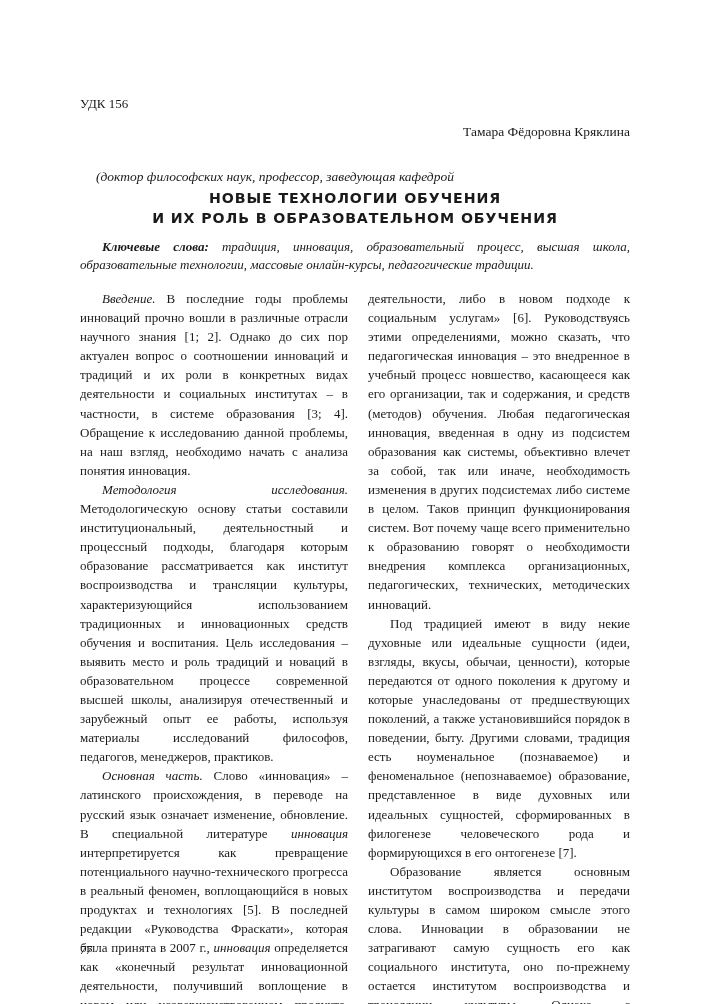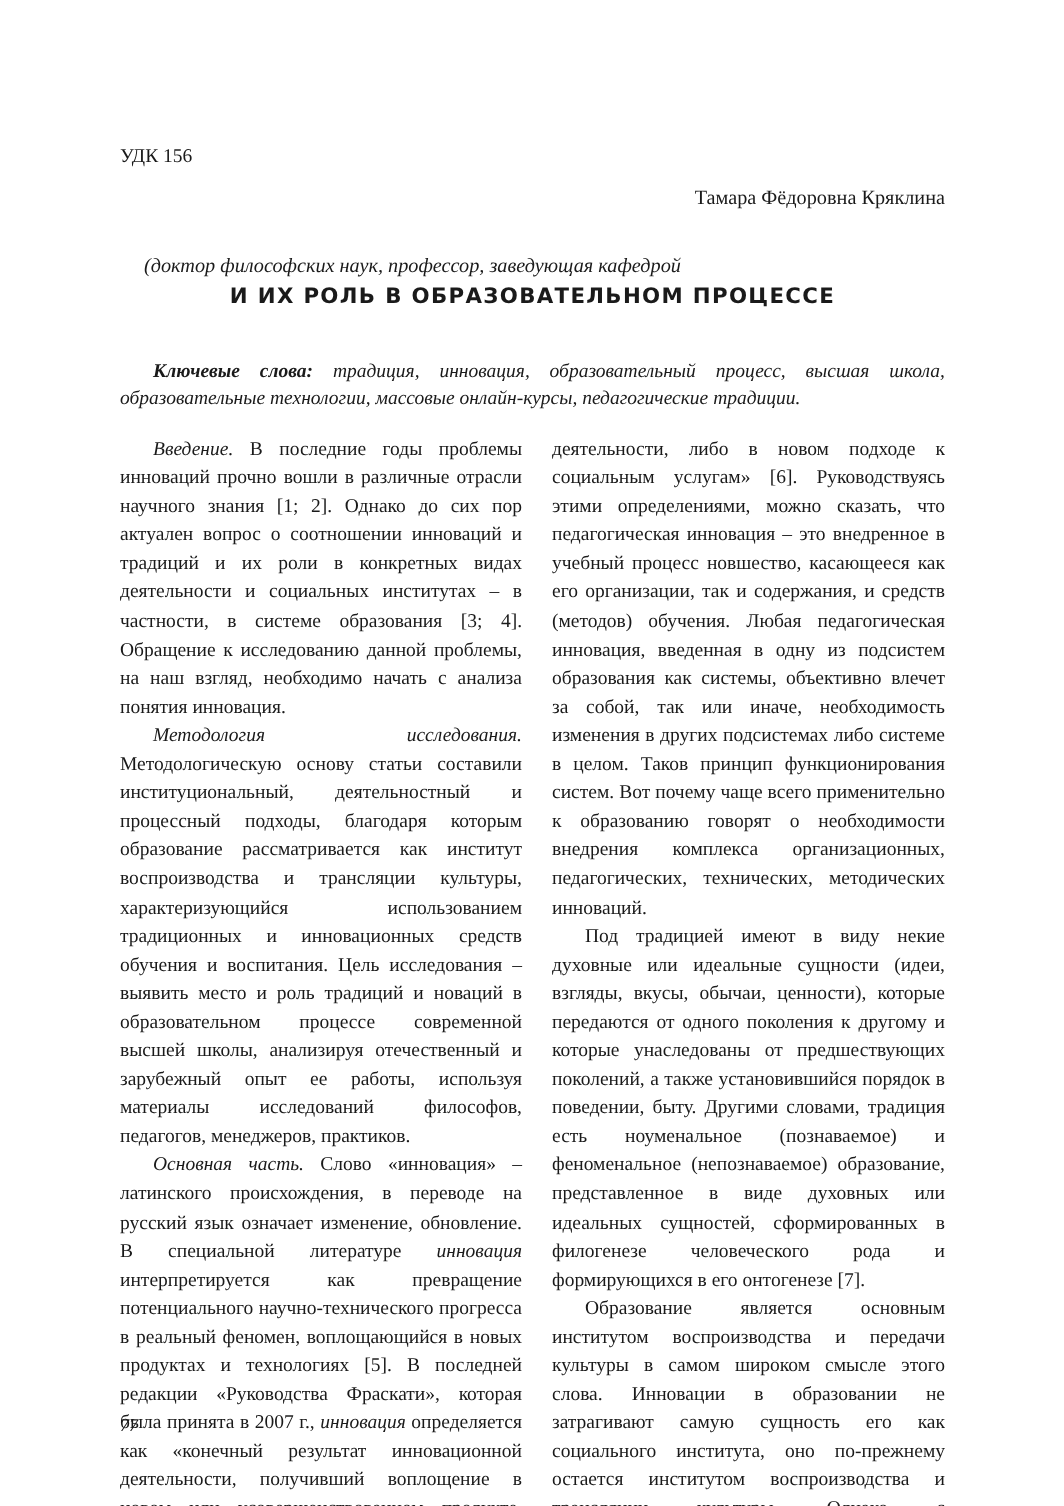--- a/index.html
+++ b/index.html
@@ -30,21 +30,22 @@
 <body>
 
 <div class="udk">УДК 156</div>
 
 <div class="author">Тамара Фёдоровна Кряклина</div>
 <div class="affil">
   <div>(доктор философских наук, профессор, заведующая кафедрой</div>
 </div>
 
 <div class="title">
-  <div>И ИХ РОЛЬ В ОБРАЗОВАТЕЛЬНОМ ПРОЦЕССЕ</div>
+  <div>НОВЫЕ ТЕХНОЛОГИИ ОБУЧЕНИЯ</div>
+  <div>И ИХ РОЛЬ В ОБРАЗОВАТЕЛЬНОМ ОБУЧЕНИЯ</div>
 </div>
 
 <div class="keywords"><b>Ключевые слова:</b><span> традиция, инновация, образовательный процесс, высшая школа, образовательные технологии, массовые онлайн-курсы, педагогические традиции.</span></div>
 
 <div class="col left">
   <p><i>Введение.</i><span> В последние годы проблемы инноваций прочно вошли в различные отрасли научного знания [1; 2]. Однако до сих пор актуален вопрос о соотношении инноваций и традиций и их роли в конкретных видах деятельности и социальных институтах – в частности, в системе образования [3; 4]. Обращение к исследованию данной проблемы, на наш взгляд, необходимо начать с анализа понятия инновация.</span></p>
   <p><i>Методология исследования.</i><span> Методологическую основу статьи составили институциональный, деятельностный и процессный подходы, благодаря которым образование рассматривается как институт воспроизводства и трансляции культуры, характеризующийся использованием традиционных и инновационных средств обучения и воспитания. Цель исследования – выявить место и роль традиций и новаций в образовательном процессе современной высшей школы, анализируя отечественный и зарубежный опыт ее работы, используя материалы исследований философов, педагогов, менеджеров, практиков.</span></p>
   <p><i>Основная часть.</i><span> Слово «инновация» – латинского происхождения, в переводе на русский язык означает изменение, обновление. В специальной литературе </span><i>инновация</i><span> интерпретируется как превращение потенциального научно-технического прогресса в реальный феномен, воплощающийся в новых продуктах и технологиях [5]. В последней редакции «Руководства Фраскати», которая была принята в 2007 г., </span><i>инновация</i><span> определяется как «конечный результат инновационной деятельности, получивший воплощение в новом или усовершенствованном продукте, внедряемом на рынке, новом или усовершенствованном технологическом процессе, используемом в практической</span></p>
 </div>
 

